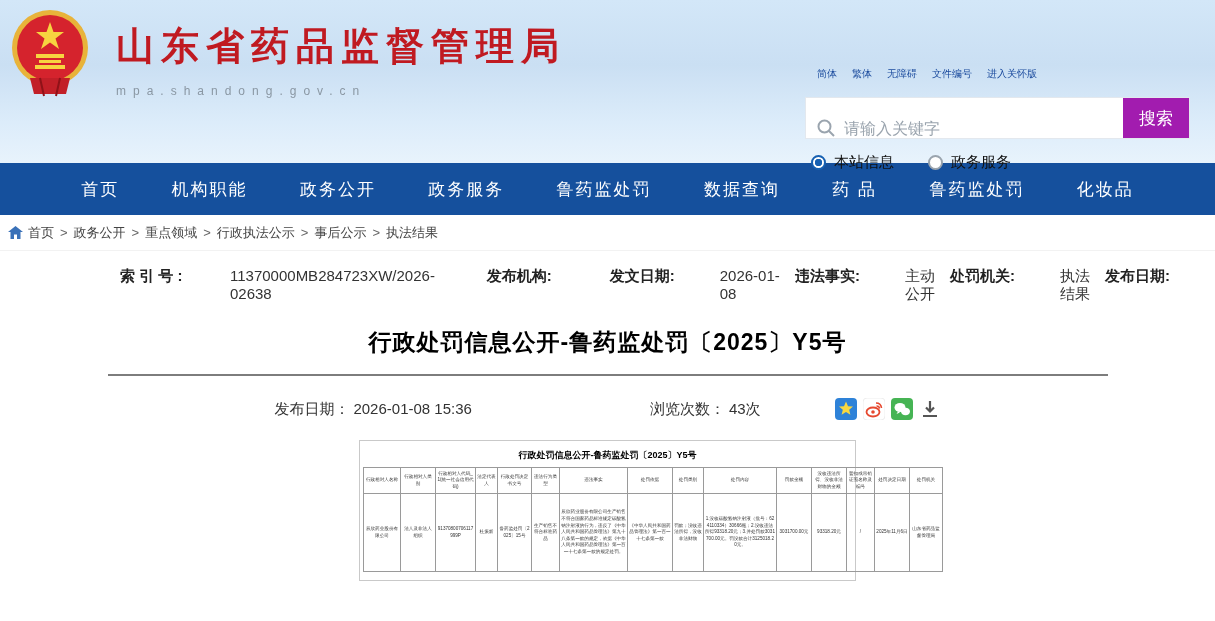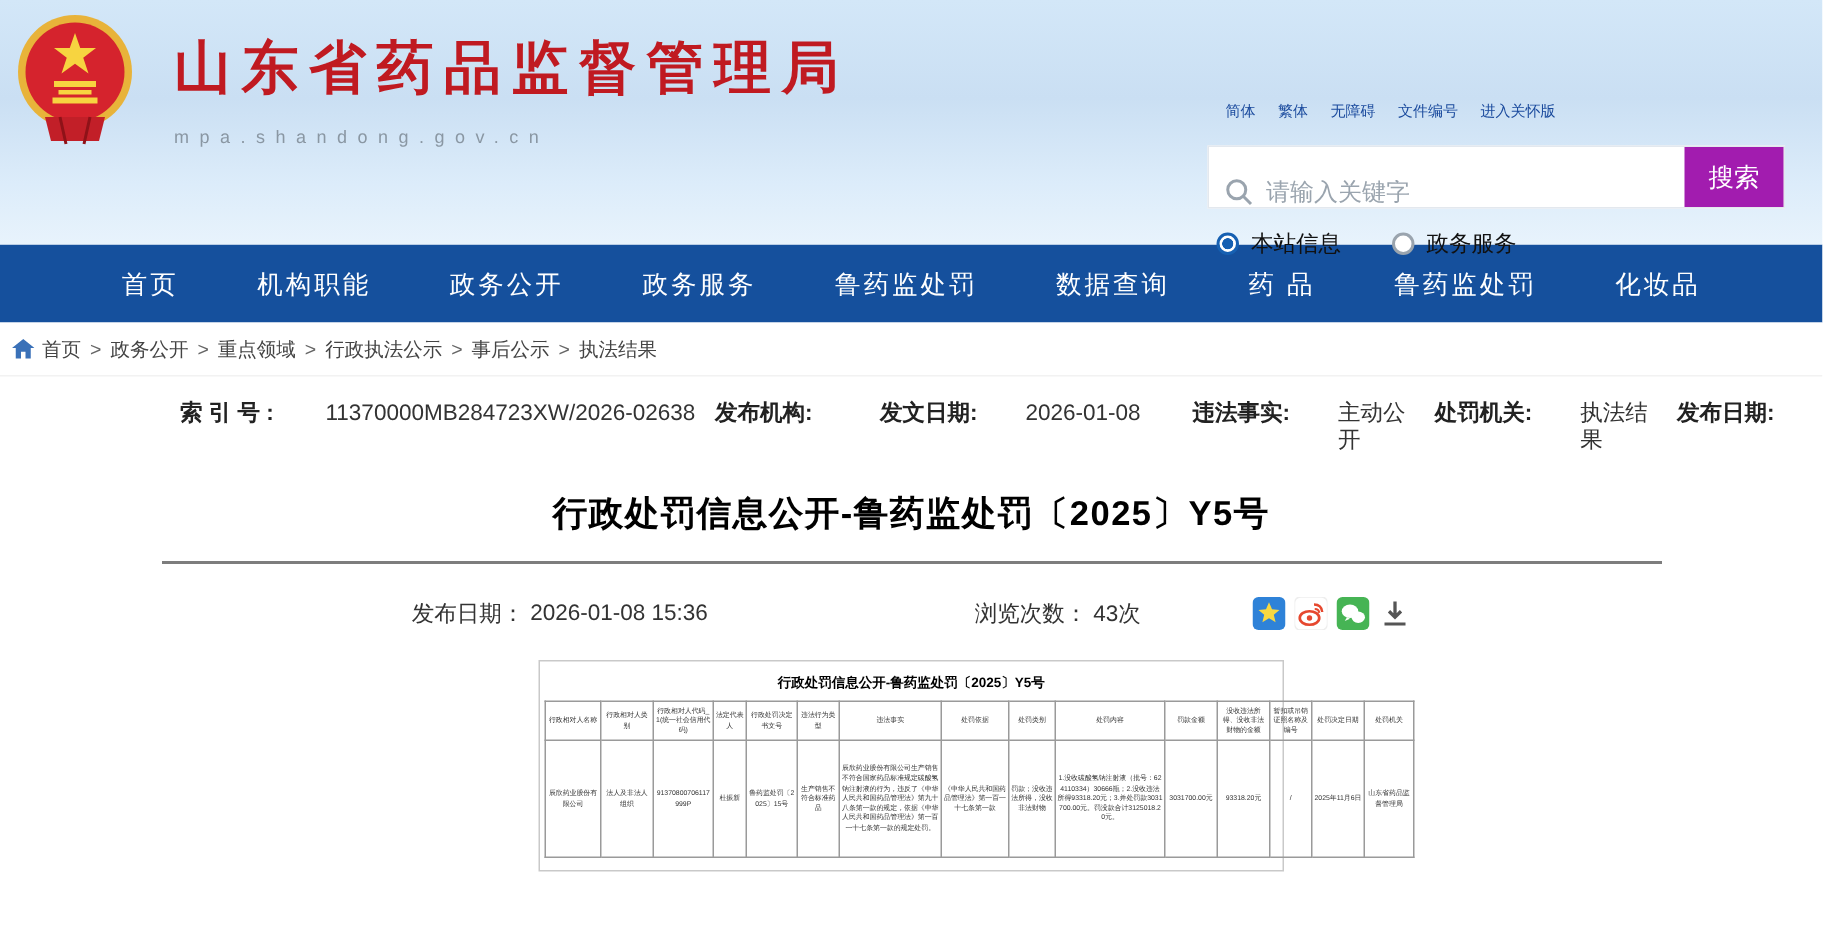--- a/index.html
+++ b/index.html
@@ -42,21 +42,21 @@
     font-size:13px; color:#444; background:#fff; border-bottom:1px solid #f2f2f2; }
   .breadcrumb .home-ic { margin-right:5px; display:flex; align-items:center; }
   .breadcrumb a { color:#444; text-decoration:none; cursor:pointer; }
   .breadcrumb .sep { margin:0 6px; color:#666; }
 
   
   .meta { display:grid; grid-template-columns:675px 1fr; padding:16px 0 0 120px; }
   .meta-col { display:flex; flex-direction:row; gap:13px; }
   .meta-row { display:flex; font-size:15px; line-height:18px; }
   .meta-label { font-weight:bold; color:#222; min-width:90px; }
-  .meta-value { color:#333; margin-left:7px; }
+  .meta-value { color:#333; margin-left:20px; }
 
   
   .article-title { text-align:center; font-size:23px; font-weight:bold; color:#000;
     margin-top:24px; letter-spacing:1px; }
   .title-rule { width:1000px; margin:16px auto 0; border:none; border-top:2px solid #7d7d7d; }
   .pub-row { display:flex; align-items:center; justify-content:center; gap:14px;
     margin-top:22px; font-size:15px; color:#333; }
   .pub-item { display:flex; gap:4px; }
   .pub-gap { width:150px; }
   .share-icons { display:flex; gap:6px; align-items:center; margin-left:60px; }

